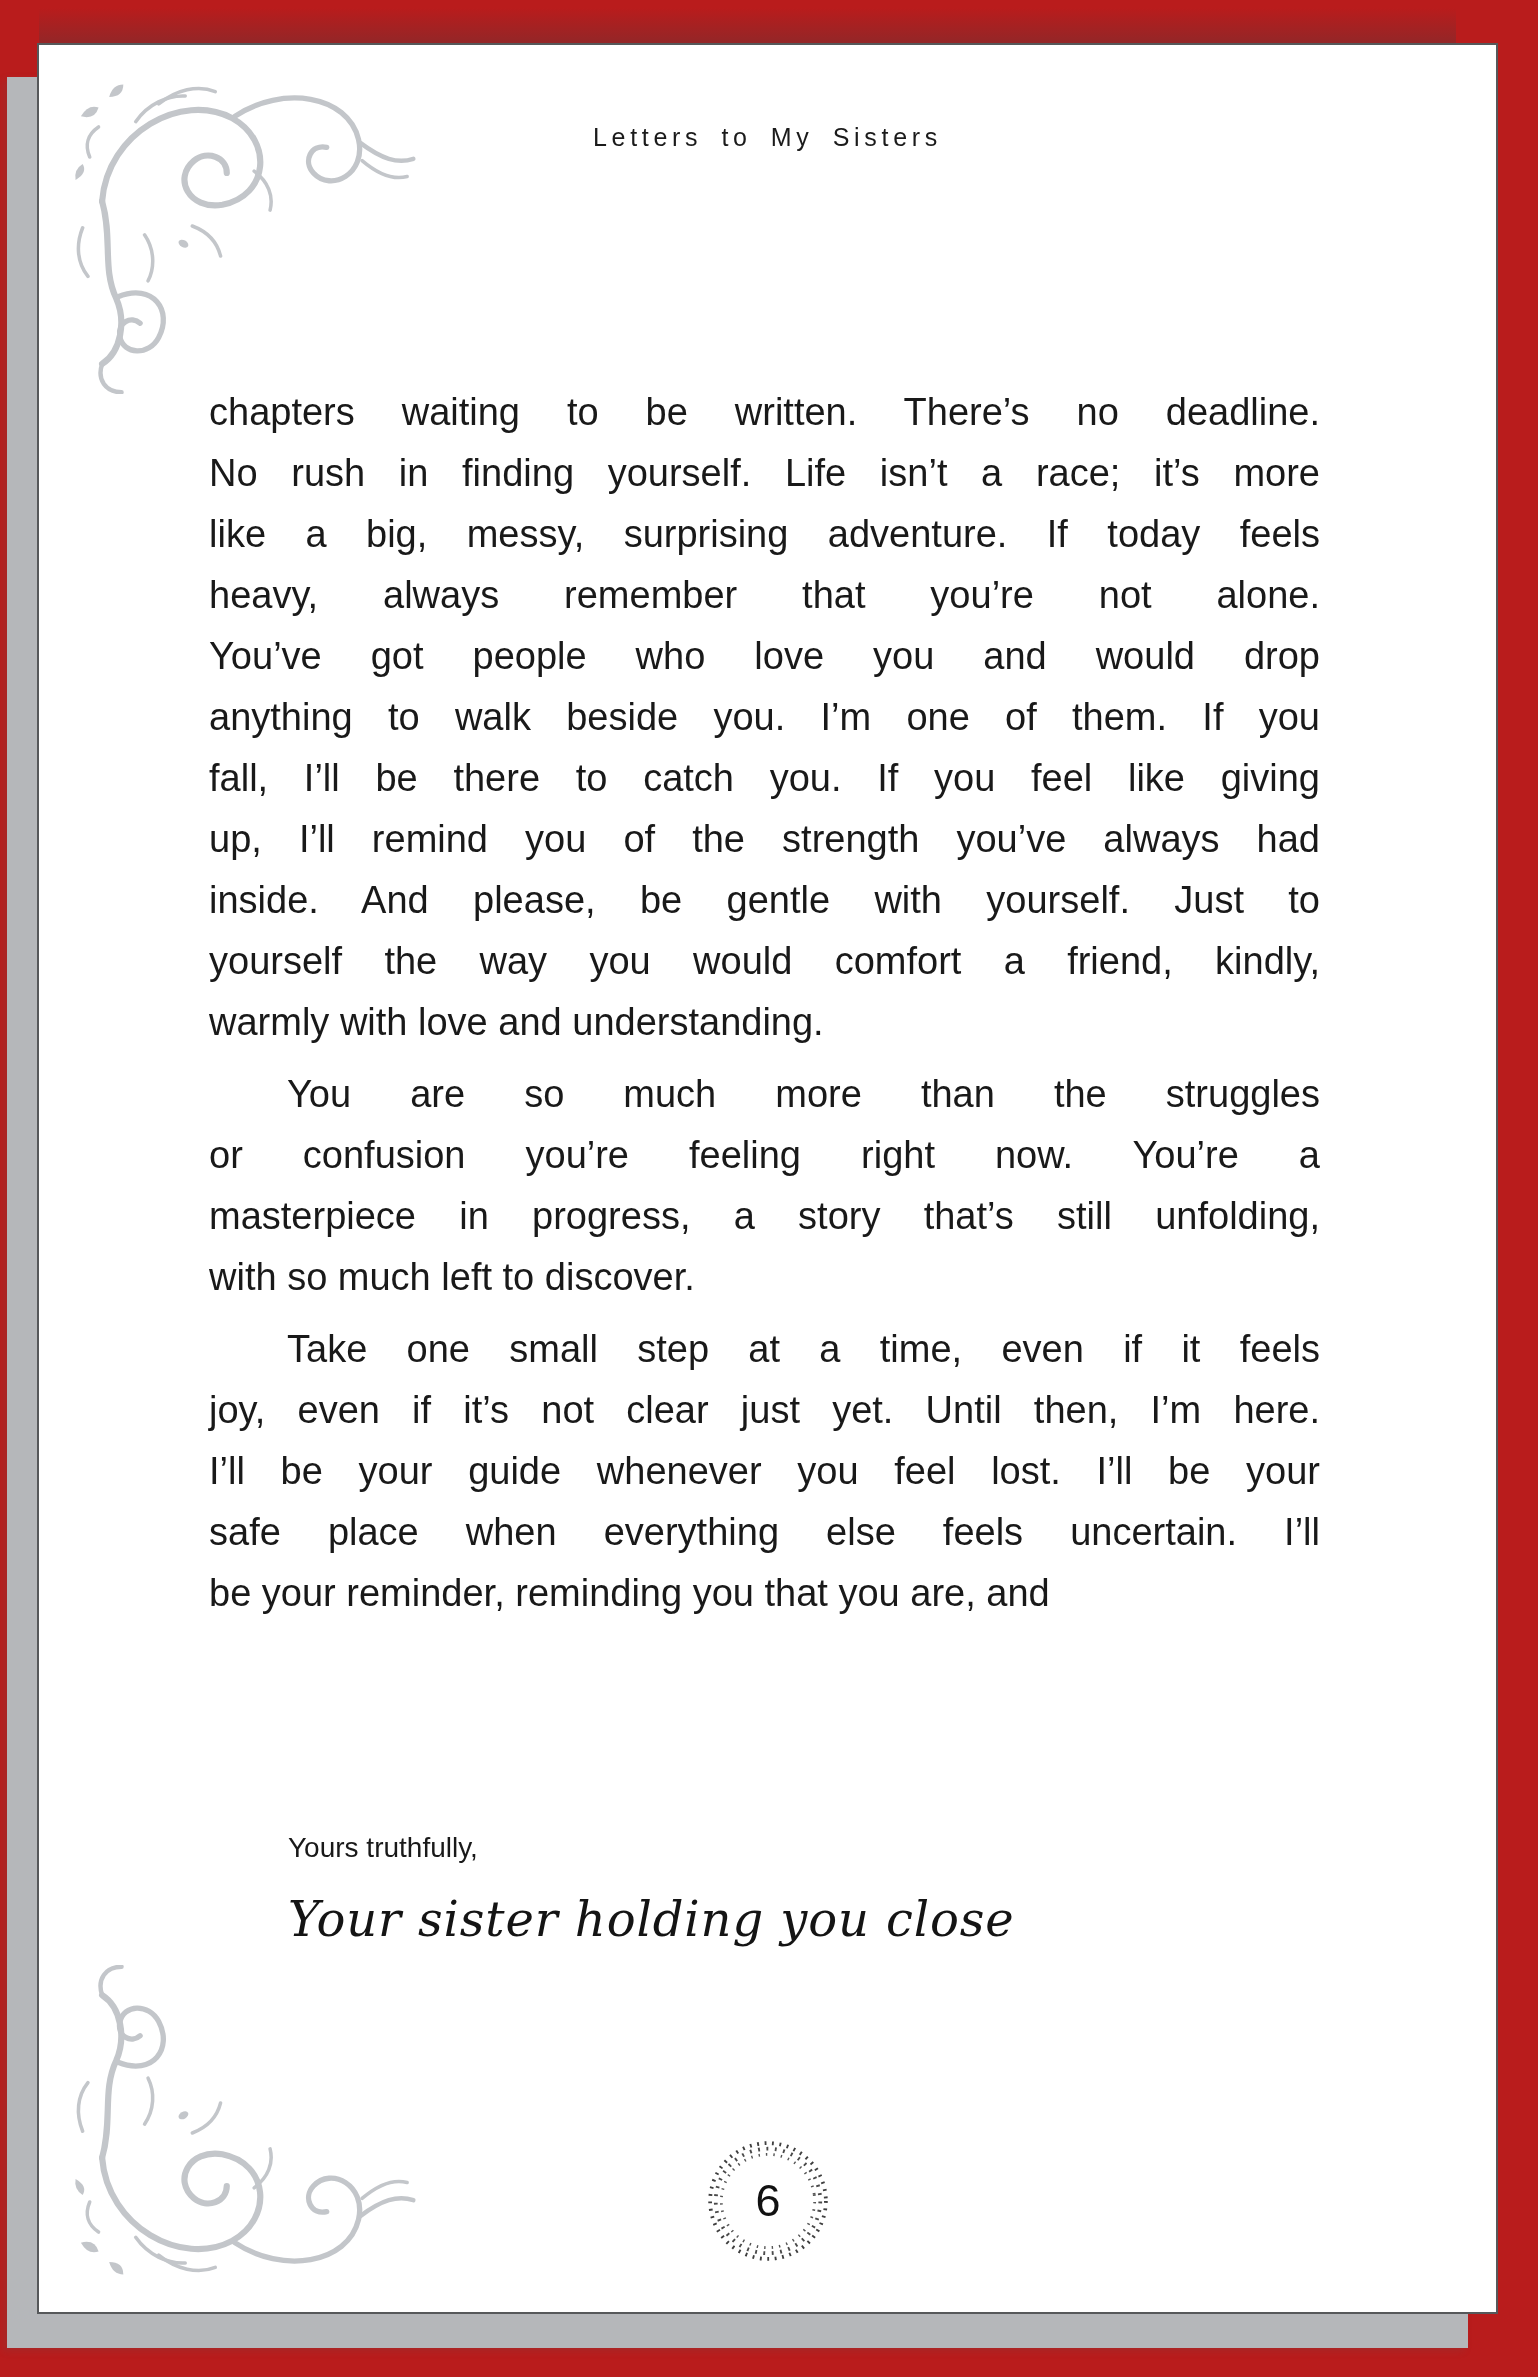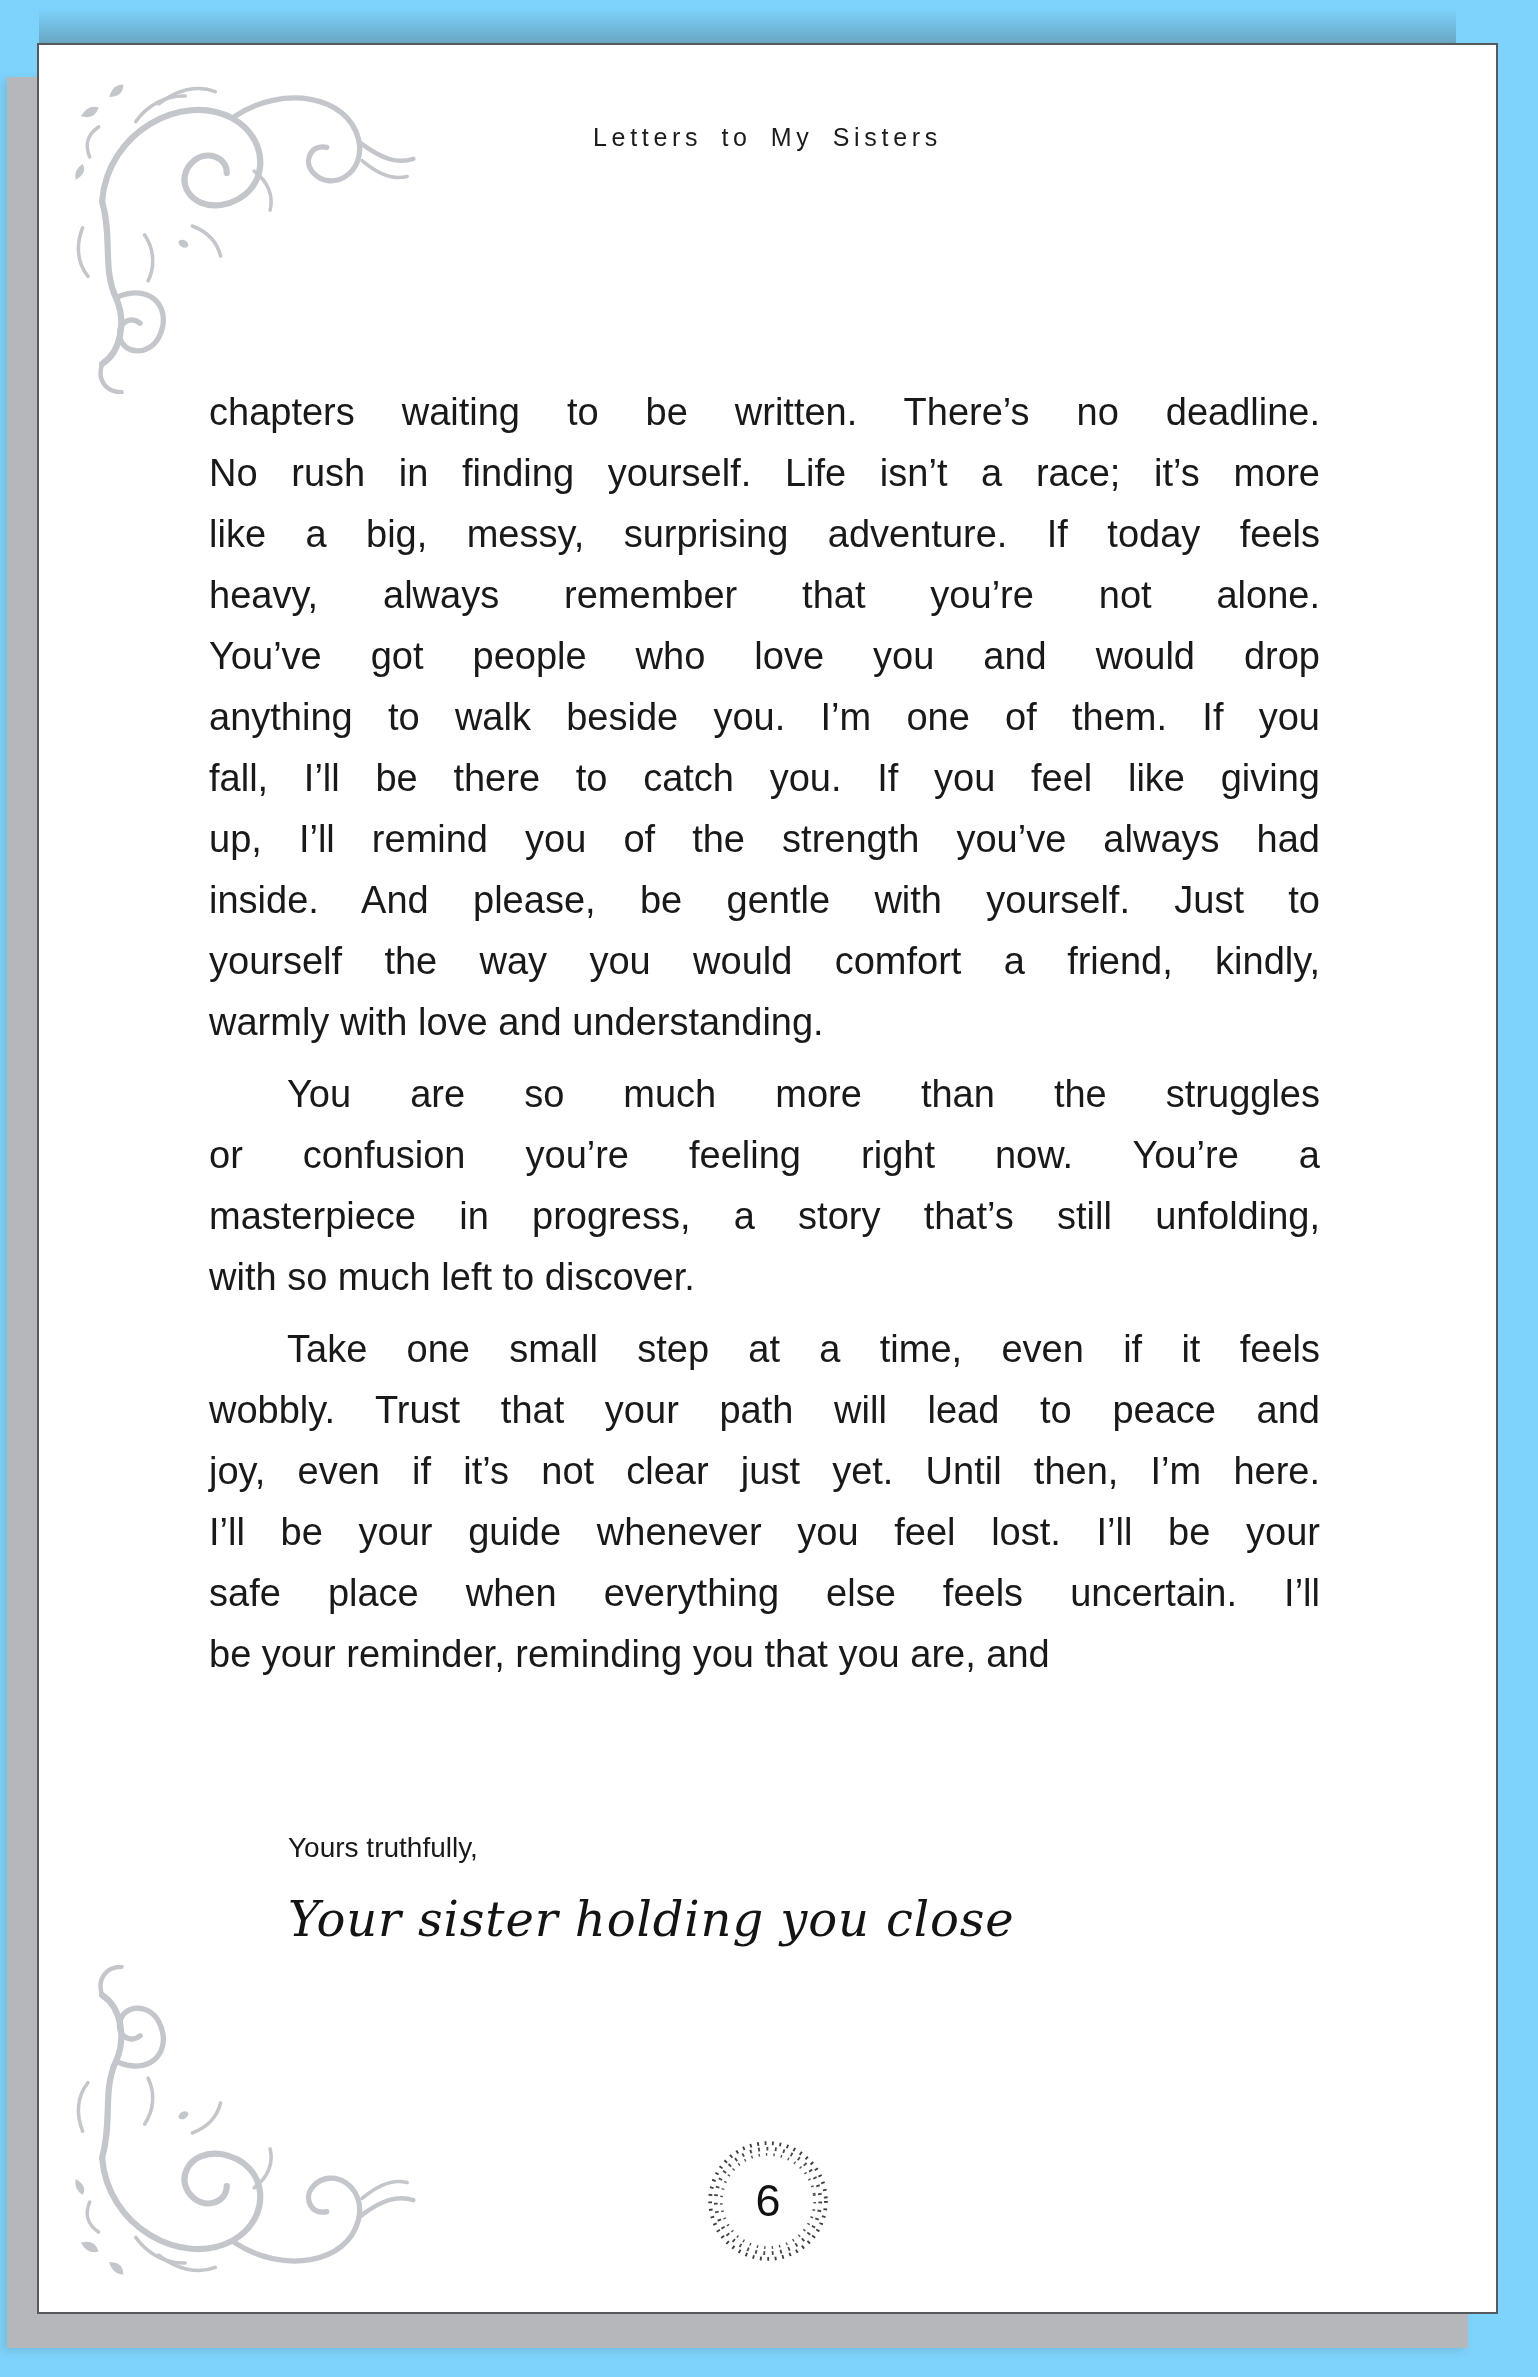--- a/index.html
+++ b/index.html
@@ -1,17 +1,17 @@
 <!DOCTYPE html>
 <html style="font-size:15px"><head>
 <meta charset="utf-8">
 <style>
   html,body{margin:0;padding:0;background:#ffffff;}
   .stage{
-    position:relative;width:1538px;height:2377px;background:#7dd3fc;
+    position:relative;width:1538px;height:2377px;background:#b91c1c;
     overflow:hidden;font-family:"Liberation Sans",sans-serif;color:#1a1a1a;
   }
   
   .top-shade{
     position:absolute;left:39px;top:7.5px;width:1417px;height:35px;
     background:linear-gradient(to bottom,rgba(0,0,0,0) 0%,rgba(60,62,66,0.30) 100%);
   }
   
   .page{
     position:absolute;left:37px;top:43px;width:1461px;height:2271px;
@@ -97,21 +97,20 @@
           <div class="line">warmly with love and understanding.</div>
         </div>
         <div class="para indent">
           <div class="line">You are so much more than the struggles</div>
           <div class="line">or confusion you’re feeling right now. You’re a</div>
           <div class="line">masterpiece in progress, a story that’s still unfolding,</div>
           <div class="line">with so much left to discover.</div>
         </div>
         <div class="para indent">
           <div class="line">Take one small step at a time, even if it feels</div>
-          <div class="line">wobbly. Trust that your path will lead to peace and</div>
           <div class="line">joy, even if it’s not clear just yet. Until then, I’m here.</div>
           <div class="line">I’ll be your guide whenever you feel lost. I’ll be your</div>
           <div class="line">safe place when everything else feels uncertain. I’ll</div>
           <div class="line">be your reminder, reminding you that you are, and</div>
         </div>
       </div>
 
     <div class="closing">
       <div class="salutation">Yours truthfully,</div>
       <div class="signature">Your sister holding you close</div>

